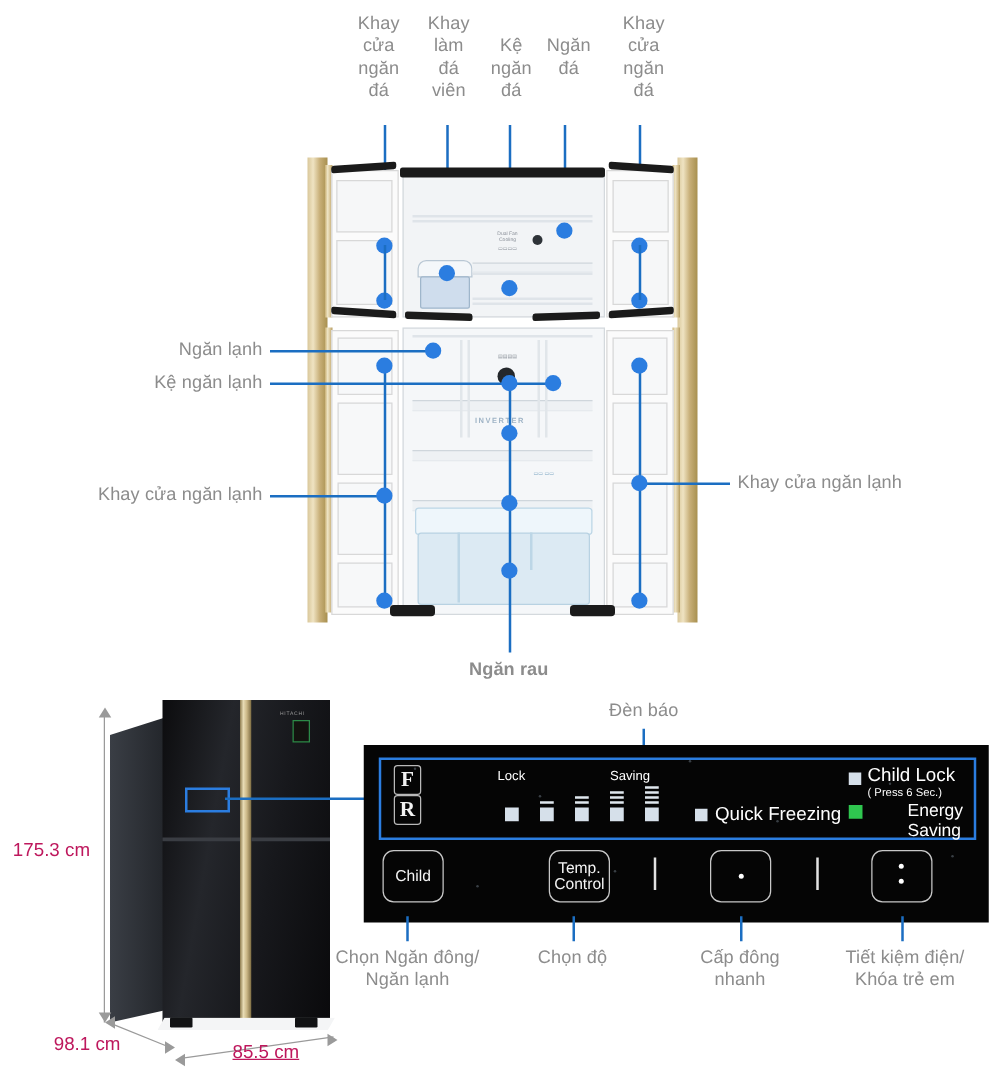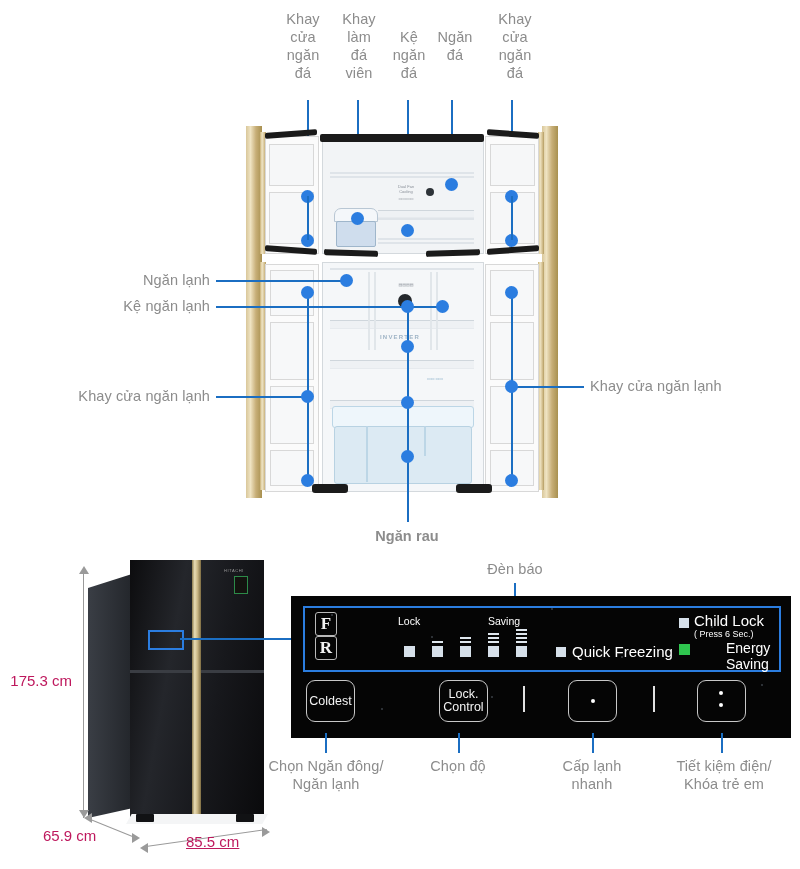--- a/index.html
+++ b/index.html
@@ -247,21 +247,21 @@
      border-left:5px solid transparent;border-right:5px solid transparent;border-bottom:8px solid #9a9a9a;"></div>
 <div class="arw" style="left:79px;top:810px;
      border-left:5px solid transparent;border-right:5px solid transparent;border-top:8px solid #9a9a9a;"></div>
 <div class="dim-txt r" style="left:2px;top:672px;width:70px;text-align:right;">175.3 cm</div>
 
 <div class="dim-line" style="left:88px;top:818px;width:52px;height:1px;transform:rotate(22deg);transform-origin:left center;"></div>
 <div class="arw" style="left:84px;top:813px;
      border-top:5px solid transparent;border-bottom:5px solid transparent;border-right:8px solid #9a9a9a;"></div>
 <div class="arw" style="left:132px;top:833px;
      border-top:5px solid transparent;border-bottom:5px solid transparent;border-left:8px solid #9a9a9a;"></div>
-<div class="dim-txt" style="left:43px;top:827px;">65.9 cm</div>
+<div class="dim-txt" style="left:43px;top:827px;">98.1 cm</div>
 
 <div class="dim-line" style="left:146px;top:846px;width:122px;height:1px;transform:rotate(-8deg);transform-origin:left center;"></div>
 <div class="arw" style="left:140px;top:843px;
      border-top:5px solid transparent;border-bottom:5px solid transparent;border-right:8px solid #9a9a9a;"></div>
 <div class="arw" style="left:262px;top:827px;
      border-top:5px solid transparent;border-bottom:5px solid transparent;border-left:8px solid #9a9a9a;"></div>
 <div class="dim-txt" style="left:186px;top:833px;text-decoration:underline;">85.5 cm</div>
 
 <div class="lbl c" style="left:460px;top:560px;width:110px;">Đèn báo</div>
 <div class="vline" style="left:514px;top:583px;height:30px;"></div>
@@ -317,40 +317,40 @@
   <div class="sq" style="left:265px;top:51px;width:10px;height:10px;"></div>
   <div class="p-txt" style="left:281px;top:47px;font-size:15px;">Quick Freezing</div>
 
   <div class="sq" style="left:388px;top:22px;width:10px;height:10px;"></div>
   <div class="p-txt" style="left:403px;top:16px;font-size:15px;">Child Lock</div>
   <div class="p-txt" style="left:403px;top:33px;font-size:9px;">( Press 6 Sec.)</div>
 
   <div class="sq-green" style="left:388px;top:48px;width:11px;height:11px;"></div>
   <div class="p-txt" style="left:421px;top:44px;font-size:14px;margin-left:14px;">Energy Saving</div>
 
-  <div class="btn" style="left:15px;top:84px;width:47px;height:40px;">Coldest</div>
-  <div class="btn" style="left:148px;top:84px;width:47px;height:40px;white-space:pre-line;">Lock.
+  <div class="btn" style="left:15px;top:84px;width:47px;height:40px;">Child</div>
+  <div class="btn" style="left:148px;top:84px;width:47px;height:40px;white-space:pre-line;">Temp.
 Control</div>
   <div class="tick" style="left:232px;top:90px;height:26px;"></div>
   <div class="btn" style="left:277px;top:84px;width:47px;height:40px;">
     <div class="bdot" style="width:4px;height:4px;"></div>
   </div>
   <div class="tick" style="left:362px;top:90px;height:26px;"></div>
   <div class="btn" style="left:406px;top:84px;width:47px;height:40px;position:absolute;">
     <div class="bdot" style="left:21px;top:10px;width:4px;height:4px;position:absolute;"></div>
     <div class="bdot" style="left:21px;top:22px;width:4px;height:4px;position:absolute;"></div>
   </div>
 </div>
 
 <div class="vline" style="left:325px;top:733px;height:20px;"></div>
 <div class="lbl c" style="left:262px;top:757px;width:128px;">Chọn Ngăn đông/
 Ngăn lạnh</div>
 
 <div class="vline" style="left:458px;top:733px;height:20px;"></div>
 <div class="lbl c" style="left:408px;top:757px;width:100px;">Chọn độ</div>
 
 <div class="vline" style="left:592px;top:733px;height:20px;"></div>
-<div class="lbl c" style="left:542px;top:757px;width:100px;">Cấp lạnh
+<div class="lbl c" style="left:542px;top:757px;width:100px;">Cấp đông
 nhanh</div>
 
 <div class="vline" style="left:721px;top:733px;height:20px;"></div>
 <div class="lbl c" style="left:660px;top:757px;width:128px;">Tiết kiệm điện/
 Khóa trẻ em</div>
 
 </body></html>

